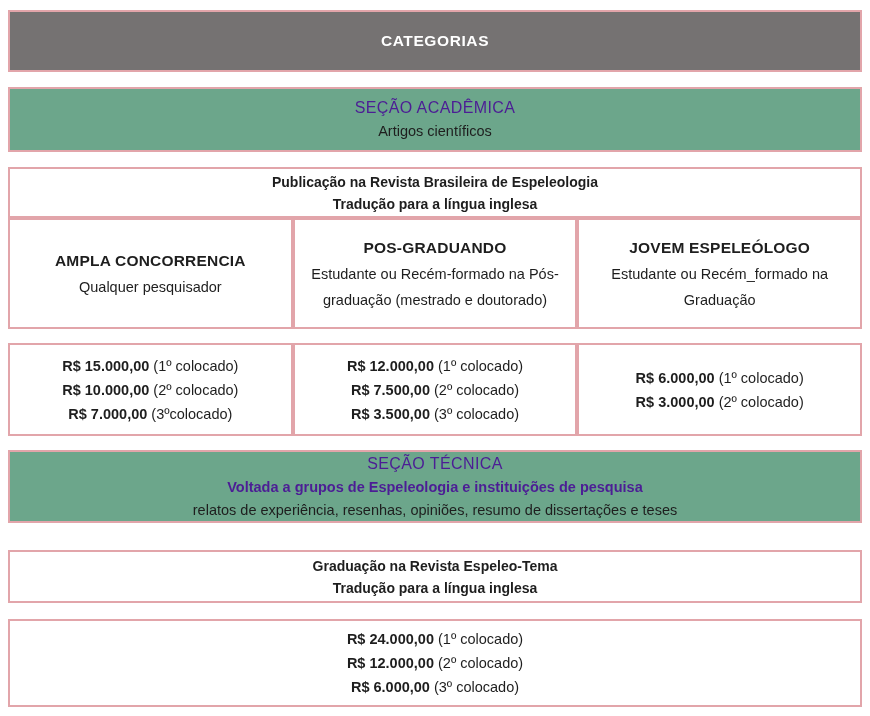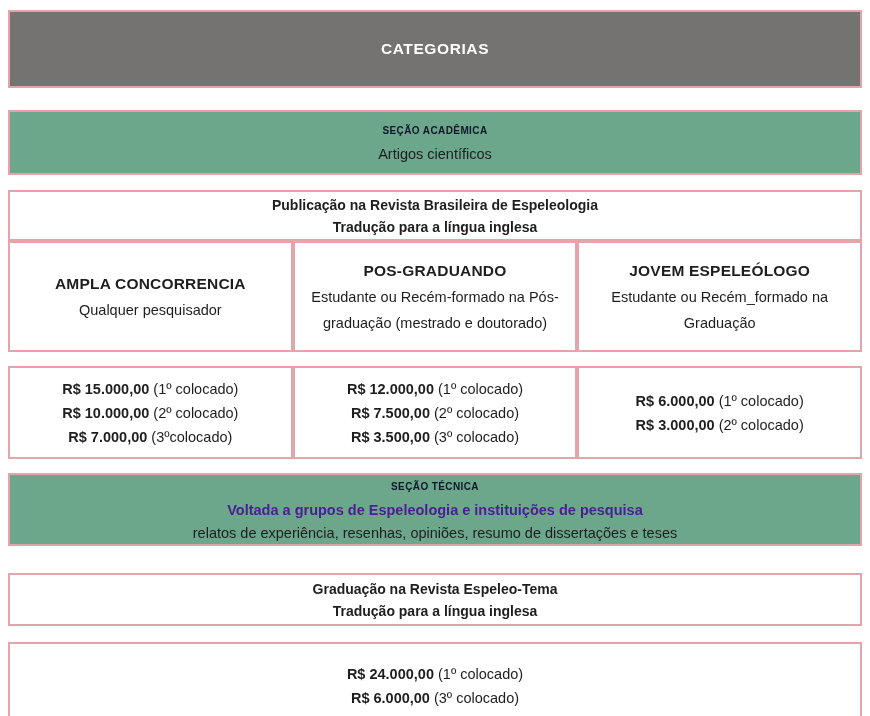--- a/index.html
+++ b/index.html
@@ -21,41 +21,41 @@
     display:flex;flex-direction:column;
   }
   .bar,.box{
     box-sizing:border-box;
     border:2px solid var(--pink);
     display:flex;flex-direction:column;
     align-items:center;justify-content:center;
     text-align:center;
     flex:none;
   }
-  .bar.gray{background:var(--gray);height:78px;margin-bottom:22px;}
+  .bar.gray{background:var(--gray);height:62px;margin-bottom:15px;}
   .bar.green{background:var(--green);}
   .bar.sec-academic{height:65px;margin-bottom:15px;}
   .bar.sec-technical{height:73px;margin-bottom:27px;}
   .box{background:#ffffff;}
   .box.pub{height:51px;}
   .box.pub2{height:53px;margin-bottom:16px;}
   .row{
     display:flex;flex-direction:row;
     gap:0;flex:none;
   }
   .row.cats{height:111px;margin-bottom:14px;}
   .row.prizes{height:93px;margin-bottom:14px;}
   .row .box{flex:1 1 0;height:100%;padding:4px 10px;}
   .box.prize-wide{height:88px;}
 
   .header-title{
     color:#ffffff;font-weight:bold;font-size:15.5px;letter-spacing:0.6px;
   }
   .section-title{
-    color:#0f172a;font-weight:bold;font-size:10px;letter-spacing:0.4px;line-height:24px;
+    color:#4c1d95;font-weight:normal;font-size:16px;letter-spacing:0.4px;line-height:24px;
   }
   .section-subtitle{
     color:var(--ink);font-size:14.5px;line-height:23px;
   }
   .section-subtitle-bold{
     color:#4c1d95;font-weight:bold;font-size:14.5px;line-height:23px;
   }
   .section-desc{
     color:var(--ink);font-size:14.5px;line-height:22px;
   }
@@ -130,16 +130,17 @@
     <div class="section-desc">relatos de experiência, resenhas, opiniões, resumo de dissertações e teses</div>
   </div>
 
   <div class="box pub pub2">
     <div class="pub-line">Graduação na Revista Espeleo-Tema</div>
     <div class="pub-line">Tradução para a língua inglesa</div>
   </div>
 
   <div class="box prize-wide">
     <div class="prize-line"><strong>R$ 24.000,00</strong> <span>(1º colocado)</span></div>
+    <div class="prize-line"><strong>R$ 12.000,00</strong> <span>(2º colocado)</span></div>
     <div class="prize-line"><strong>R$ 6.000,00</strong> <span>(3º colocado)</span></div>
   </div>
 
 </div>
 
 </body></html>

